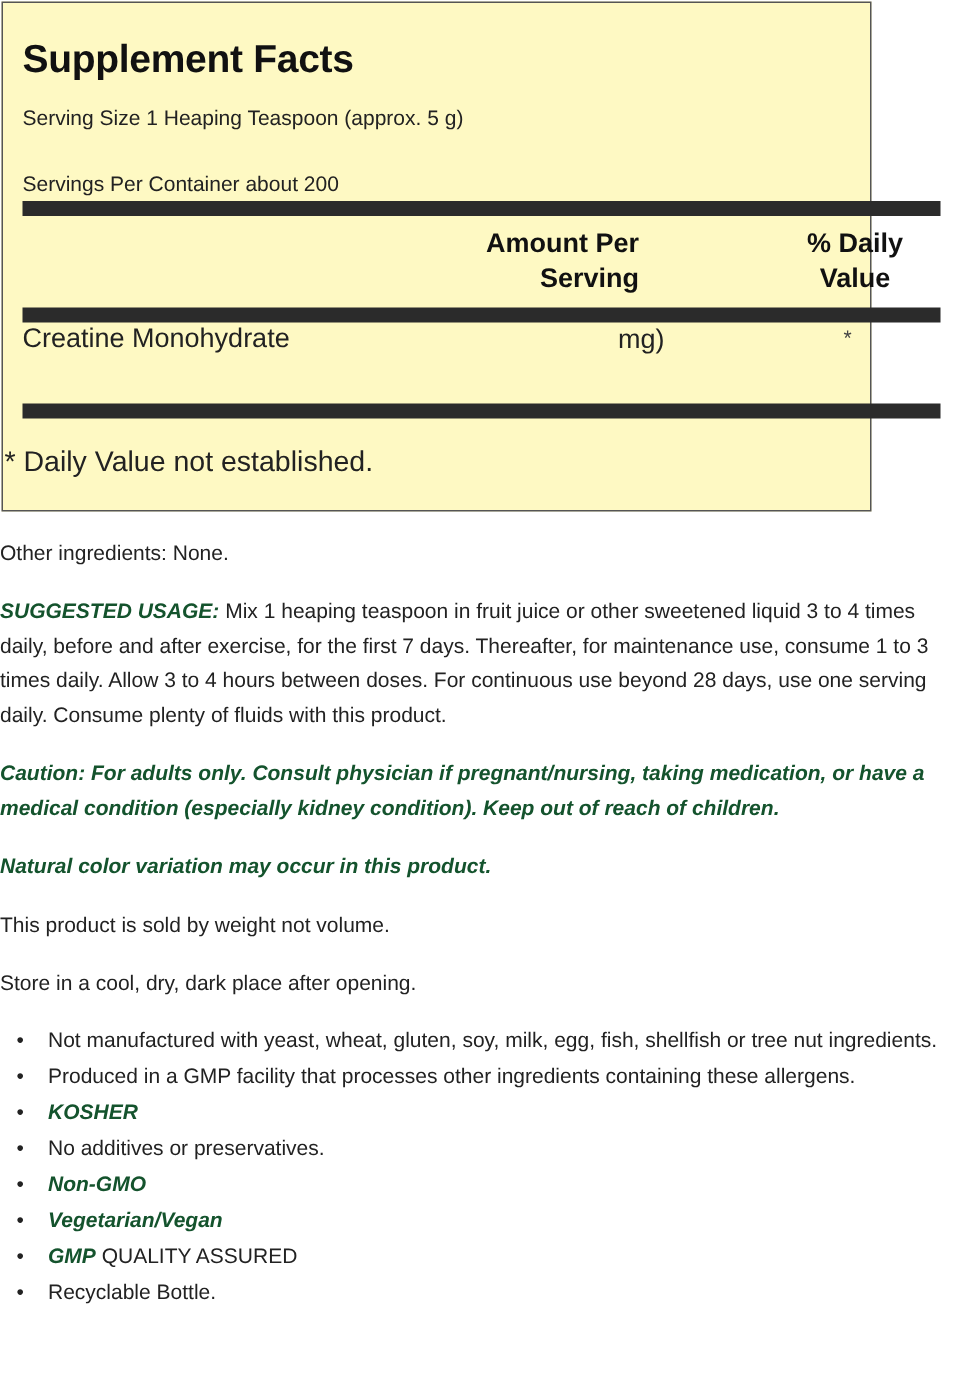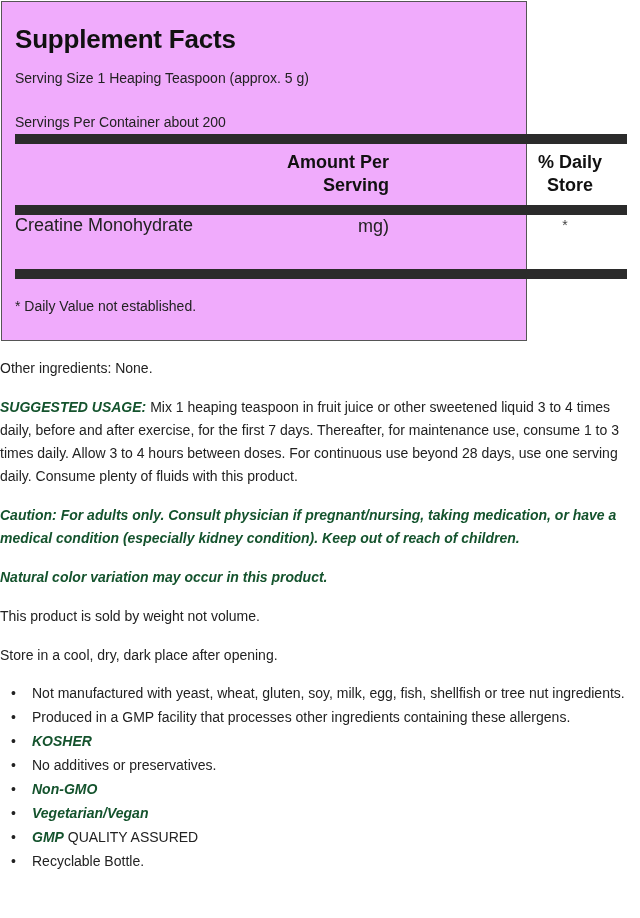--- a/index.html
+++ b/index.html
@@ -1,21 +1,21 @@
 <!DOCTYPE html>
 <html><head>
   <meta charset="utf-8">
   <style>
     * { box-sizing: border-box; margin: 0; padding: 0; }
     html, body { width: 640px; height: 918px; background: #ffffff; overflow: hidden; }
     body { font-family: "Liberation Sans", sans-serif; color: #222222; position: relative; }
 
     .facts-box {
-      position: absolute; left: 1px; top: 1px; width: 526px; height: 340px;
-      border: 1px solid #555555; background: #f0abfc;
+      position: absolute; left: 1px; top: 1px; width: 580px; height: 340px;
+      border: 1px solid #555555; background: #fef9c3;
     }
     .facts-title {
       position: absolute; left: 13px; top: 22px;
       font-size: 26px; font-weight: bold; color: #111;
       letter-spacing: -0.2px;
     }
     .serving-line {
       position: absolute; left: 13px; font-size: 14px; color: #222;
     }
     .serving-size { top: 68px; text-align: right; }
@@ -26,36 +26,36 @@
       background: #2b2b2b;
     }
     .bar1 { top: 132px; }
     .bar2 { top: 203px; }
     .bar3 { top: 267px; }
 
     .col-head {
       position: absolute; font-size: 18px; font-weight: bold; color: #111;
       line-height: 23px;
     }
-    .head-amount { right: 137px; top: 149px; text-align: right; width: 140px; }
+    .head-amount { right: 154px; top: 149px; text-align: right; width: 140px; }
     .head-dv { left: 518px; top: 149px; text-align: center; width: 100px; }
 
     .row-name {
       position: absolute; left: 13px; top: 213px; font-size: 18px; color: #222;
     }
     .row-amount {
       position: absolute; right: 137px; top: 213px; font-size: 18px; color: #222;
       text-align: right; width: 140px; line-height: 23px;
     }
     .row-dv {
       position: absolute; left: 518px; top: 215px; width: 90px; text-align: center;
       font-size: 14px; color: #444;
     }
     .footnote {
-      position: absolute; left: 13px; top: 296px; font-size: 14px; color: #222;
+      position: absolute; left: 1px; top: 296px; font-size: 19px; color: #222;
     }
 
     .content {
       position: absolute; left: 0; top: 357px; width: 640px;
       font-size: 14px; color: #222; line-height: 23px;
     }
     .content p { margin-bottom: 16px; }
     .bold { font-weight: bold; color: #14532d; font-style: italic; }
 
     ul.features { list-style: none; padding-left: 0; }
@@ -76,21 +76,21 @@
   <div class="serving-line servings-per">Servings Per Container about 200</div>
 
   <div class="bar bar1"></div>
 
   <div class="col-head head-amount">
     <div>Amount Per</div>
     <div>Serving</div>
   </div>
   <div class="col-head head-dv">
     <div>% Daily</div>
-    <div>Store</div>
+    <div>Value</div>
   </div>
 
   <div class="bar bar2"></div>
 
   <div class="row-name">Creatine Monohydrate</div>
   <div class="row-amount">
     <div>mg)</div>
   </div>
   <div class="row-dv">*</div>
 

